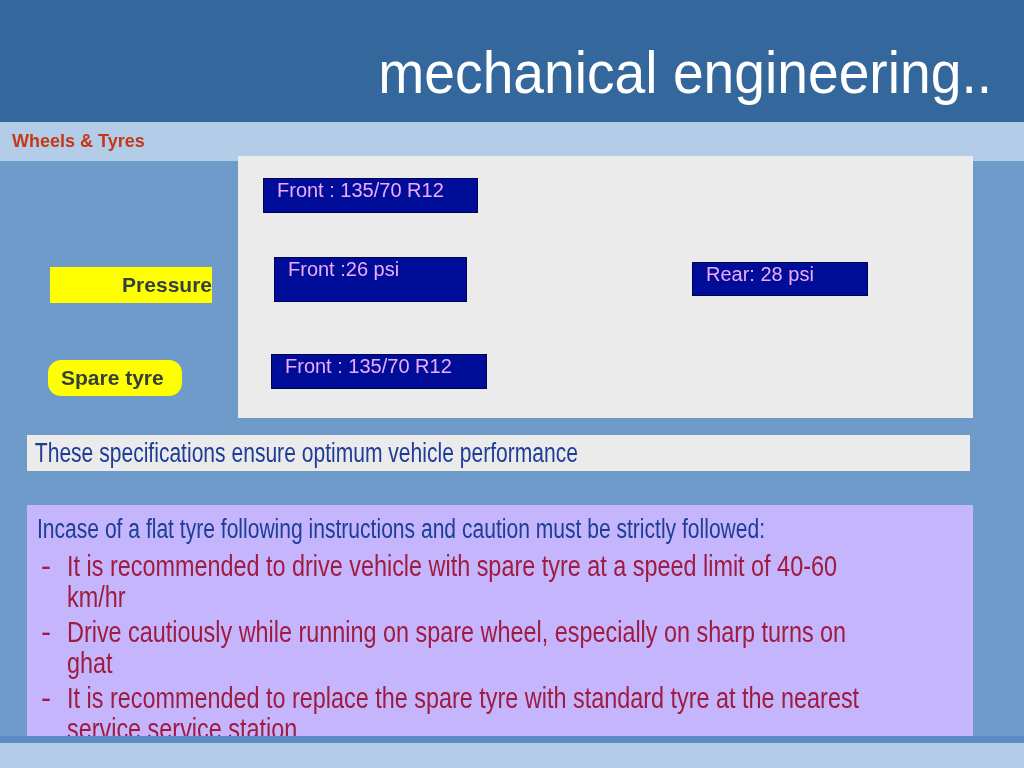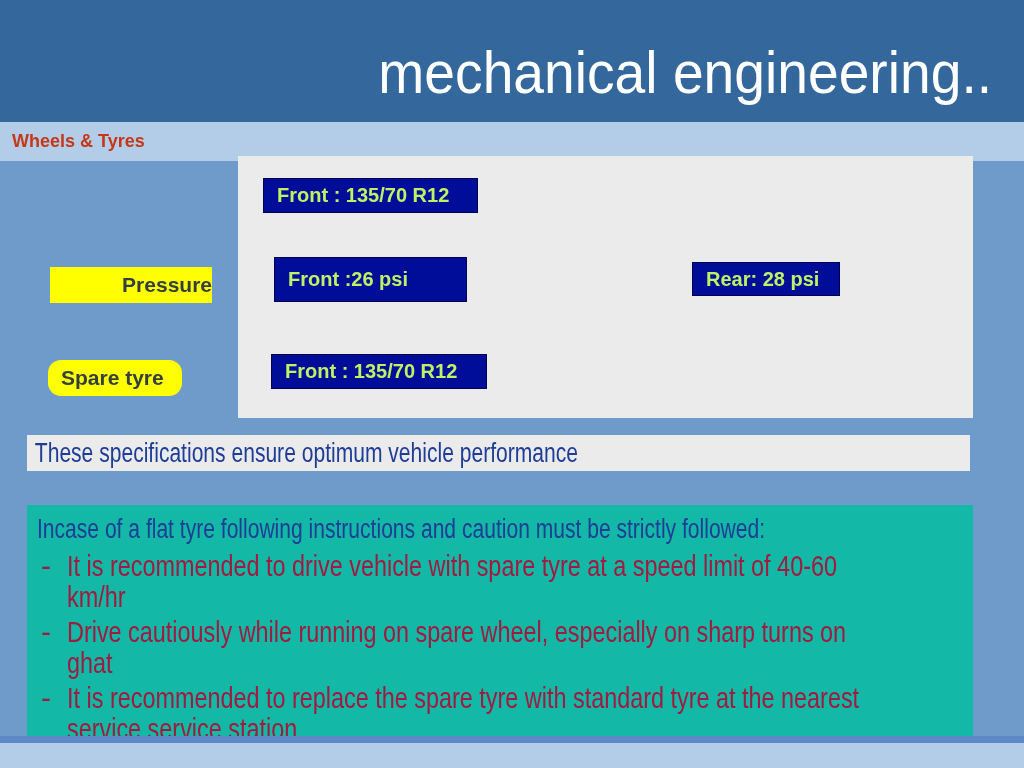--- a/index.html
+++ b/index.html
@@ -27,42 +27,42 @@
   .ylabel{
     position:absolute;background:#ffff00;color:#333f3f;
     font-weight:700;font-size:21px;display:flex;align-items:center;
     padding-left:13px;box-sizing:border-box;white-space:nowrap;
   }
   .ylabel.spec {left:48px;top:170px;width:174px;height:36px;}
   .ylabel.press{left:50px;top:267px;width:162px;height:36px;justify-content:flex-end;}
   .ylabel.spare{left:48px;top:360px;width:134px;height:36px;border-radius:13px;}
   
   .nbox{
-    position:absolute;background:#000d99;border:1px solid #000450;color:#bef264;
-    font-weight:700;font-size:20px;display:flex;align-items:center;
+    position:absolute;background:#000d99;border:1px solid #000450;color:#f0abfc;
+    font-weight:400;font-size:20px;display:flex;
     padding-left:13px;box-sizing:border-box;white-space:nowrap;
   }
   .nbox.r1f{left:263px;top:178px;width:215px;height:35px;}
   .nbox.r1r{left:690px;top:169px;width:193px;height:36px;}
   .nbox.r2f{left:274px;top:257px;width:193px;height:45px;}
-  .nbox.r2r{left:692px;top:262px;width:148px;height:34px;}
+  .nbox.r2r{left:692px;top:262px;width:176px;height:34px;}
   .nbox.r3f{left:271px;top:354px;width:216px;height:35px;}
   
   .note-bar{
     position:absolute;left:27px;top:435px;width:943px;height:36px;background:#ebebeb;
     display:flex;align-items:center;color:#1e3d96;font-size:27px;
   }
   
   .cx{display:inline-block;transform:scaleX(.78);transform-origin:0 50%;white-space:nowrap;}
   .cxb{display:block;transform:scaleX(.78);transform-origin:0 0;}
   .cxb div{white-space:nowrap;}
   .note-bar .cx{padding-left:10px;}
   
   .instr-panel{
-    position:absolute;left:27px;top:505px;width:946px;height:231px;background:#14b8a6;
+    position:absolute;left:27px;top:505px;width:946px;height:231px;background:#c4b5fd;
     box-sizing:border-box;padding:7px 16px 0 10px;overflow:hidden;
   }
   .instr-heading{color:#1e3d96;font-size:27px;line-height:34px;}
   .bullet{display:flex;color:#a01b40;font-size:30px;margin-top:4px;}
   .bullet .dash{width:26px;flex:0 0 26px;padding-left:4px;line-height:31px;}
   .bullet .lines{line-height:31px;}
   
   .footer-divider{position:absolute;left:0;top:736px;width:1024px;height:7px;background:#5d8ac4;}
   .strip-bottom{position:absolute;left:0;top:743px;width:1024px;height:25px;background:#b3cde8;}
 </style>

